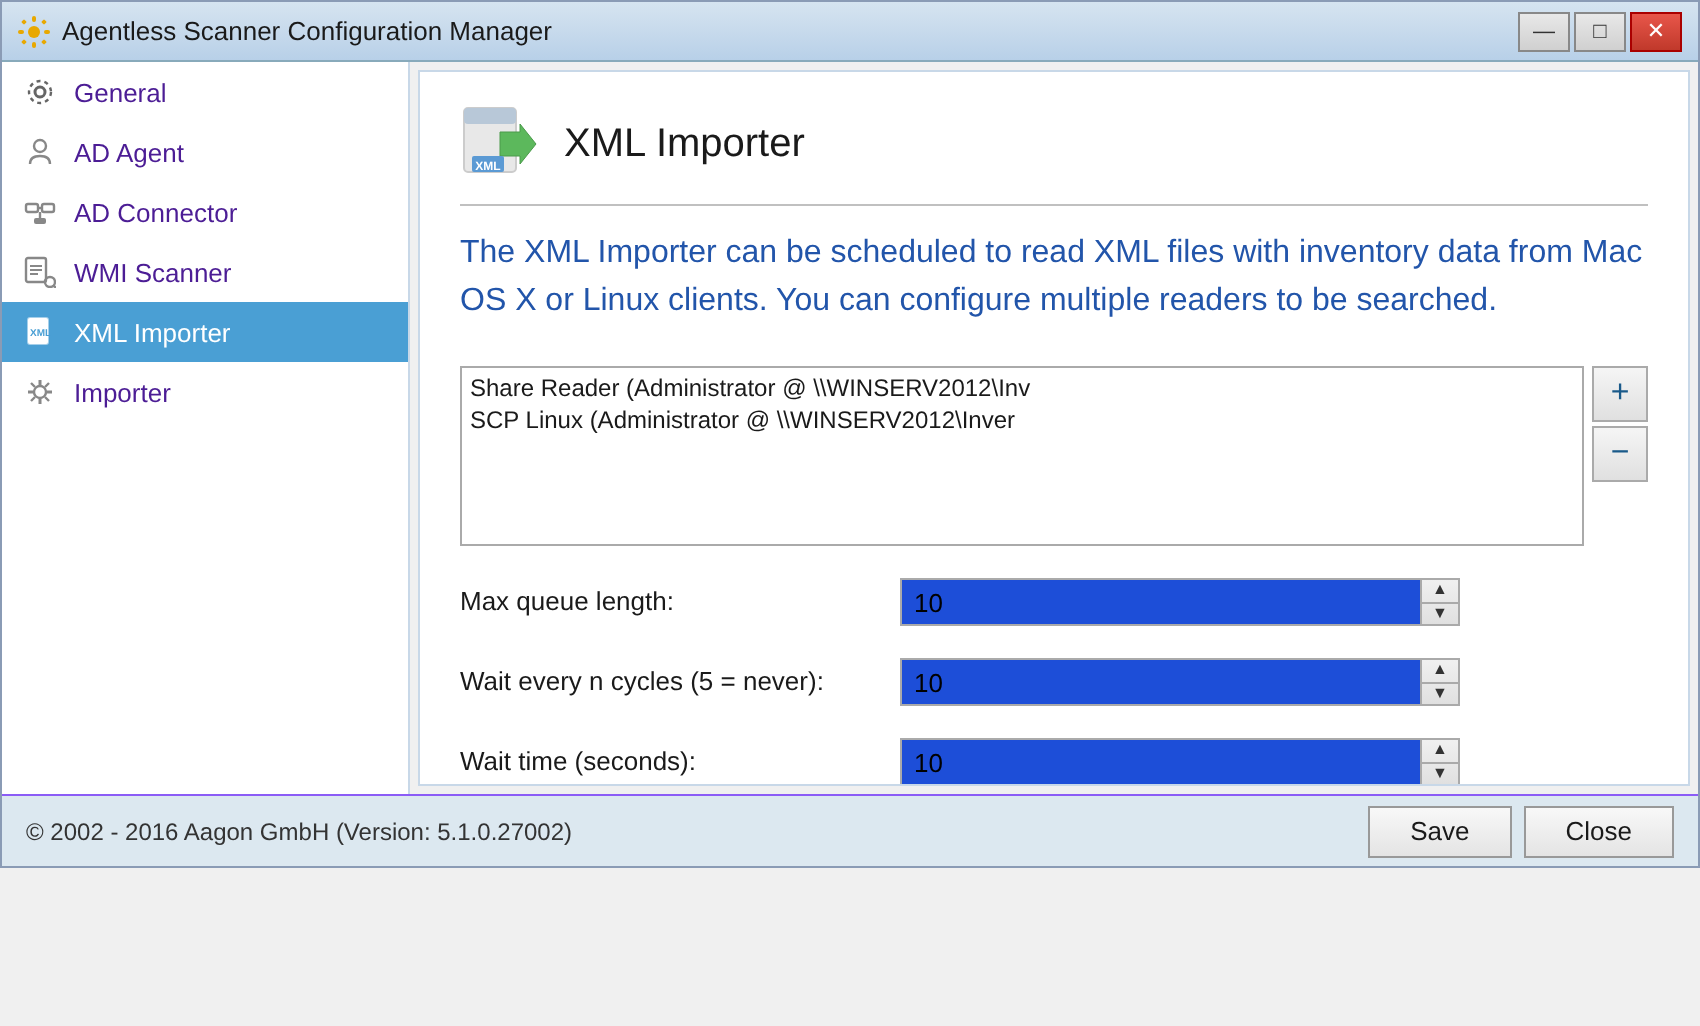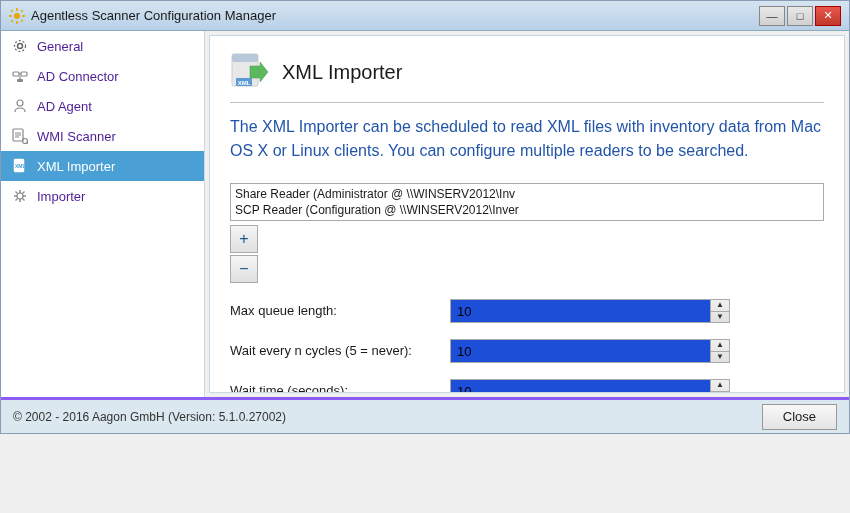--- a/index.html
+++ b/index.html
@@ -169,21 +169,20 @@
       flex: 1;
       display: flex;
       gap: 4px;
     }
 
     
     .readers-container {
       display: flex;
       gap: 4px;
       width: 100%;
-      flex-direction: column;
     }
 
     .readers-listbox {
       flex: 1;
       height: 90px;
       border: 1px solid #aaa;
       background: #fff;
       padding: 2px 4px;
       font-size: 12px;
       overflow: hidden;
@@ -252,21 +251,21 @@
     }
 
     .spinbox-up {
       border-bottom: 1px solid #aaa;
     }
 
     
     .footer {
       height: 36px;
       background: #dce8f0;
-      border-top: 3px solid #8b5cf6;
+      border-top: 1px solid #8b5cf6;
       display: flex;
       align-items: center;
       justify-content: space-between;
       padding: 0 12px;
       flex-shrink: 0;
     }
 
     .footer-text {
       font-size: 12px;
       color: #333;
@@ -332,38 +331,38 @@
             <circle cx="8" cy="8" r="2.5" fill="none" stroke="#666" stroke-width="1.5"></circle>
             <circle cx="8" cy="8" r="5.5" fill="none" stroke="#666" stroke-width="1.2" stroke-dasharray="2 2"></circle>
           </svg>
         </div>
         <span>General</span>
       </div>
 
       <div class="sidebar-item">
         <div class="sidebar-item-icon">
           <svg width="16" height="16" viewBox="0 0 16 16">
+            <circle cx="8" cy="5" r="3" fill="none" stroke="#888" stroke-width="1.2"></circle>
+            <path d="M3 14 Q3 10 8 10 Q13 10 13 14" fill="none" stroke="#888" stroke-width="1.2"></path>
+          </svg>
+        </div>
+        <span>AD Agent</span>
+      </div>
+
+      <div class="sidebar-item">
+        <div class="sidebar-item-icon">
+          <svg width="16" height="16" viewBox="0 0 16 16">
             <rect x="1" y="4" width="6" height="4" rx="1" fill="none" stroke="#888" stroke-width="1.2"></rect>
             <rect x="9" y="4" width="6" height="4" rx="1" fill="none" stroke="#888" stroke-width="1.2"></rect>
             <line x1="7" y1="6" x2="9" y2="6" stroke="#888" stroke-width="1.2"></line>
             <rect x="5" y="11" width="6" height="3" rx="1" fill="#888"></rect>
             <line x1="8" y1="8" x2="8" y2="11" stroke="#888" stroke-width="1.2"></line>
           </svg>
         </div>
         <span>AD Connector</span>
-      </div>
-
-      <div class="sidebar-item">
-        <div class="sidebar-item-icon">
-          <svg width="16" height="16" viewBox="0 0 16 16">
-            <circle cx="8" cy="5" r="3" fill="none" stroke="#888" stroke-width="1.2"></circle>
-            <path d="M3 14 Q3 10 8 10 Q13 10 13 14" fill="none" stroke="#888" stroke-width="1.2"></path>
-          </svg>
-        </div>
-        <span>AD Agent</span>
       </div>
 
       <div class="sidebar-item">
         <div class="sidebar-item-icon">
           <svg width="16" height="16" viewBox="0 0 16 16">
             <rect x="1" y="1" width="10" height="12" rx="1" fill="none" stroke="#888" stroke-width="1.2"></rect>
             <line x1="3" y1="5" x2="9" y2="5" stroke="#888" stroke-width="1"></line>
             <line x1="3" y1="7" x2="9" y2="7" stroke="#888" stroke-width="1"></line>
             <line x1="3" y1="9" x2="7" y2="9" stroke="#888" stroke-width="1"></line>
             <circle cx="13" cy="13" r="2.5" fill="none" stroke="#888" stroke-width="1.2"></circle>
@@ -414,21 +413,21 @@
         <h1 class="content-title">XML Importer</h1>
       </div>
 
       <p class="content-description">The XML Importer can be scheduled to read XML files with inventory data from Mac OS X or Linux clients. You can configure multiple readers to be searched.</p>
 
       <div class="form-row">
         <div class="form-control">
           <div class="readers-container">
             <div class="readers-listbox">
               <div class="reader-item">Share Reader (Administrator @ \\WINSERV2012\Inv</div>
-              <div class="reader-item">SCP Reader (Configuration @ \\WINSERV2012\Inver</div>
+              <div class="reader-item">SCP Linux (Administrator @ \\WINSERV2012\Inver</div>
             </div>
             <div class="readers-buttons">
               <button class="icon-btn">+</button>
               <button class="icon-btn">−</button>
             </div>
           </div>
         </div>
       </div>
 
       <div class="form-row">
@@ -468,16 +467,17 @@
             </div>
           </div>
         </div>
       </div>
     </div>
   </div>
 
   <div class="footer">
     <span class="footer-text">© 2002 - 2016 Aagon GmbH (Version: 5.1.0.27002)</span>
     <div class="footer-buttons">
+      <button class="footer-btn">Save</button>
       <button class="footer-btn">Close</button>
     </div>
   </div>
 </div>
 
 </body></html>

